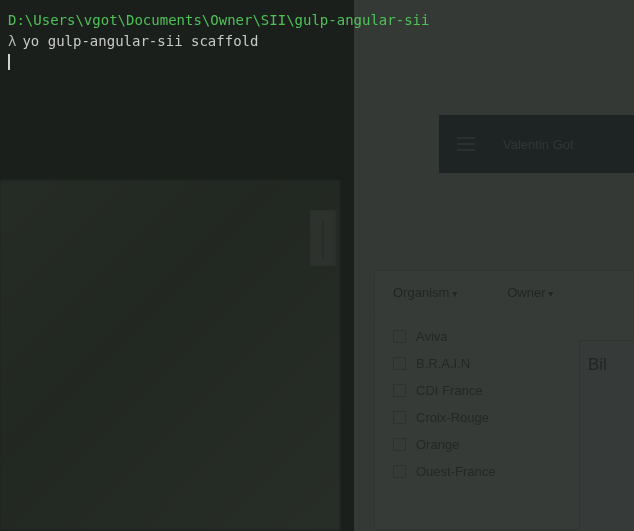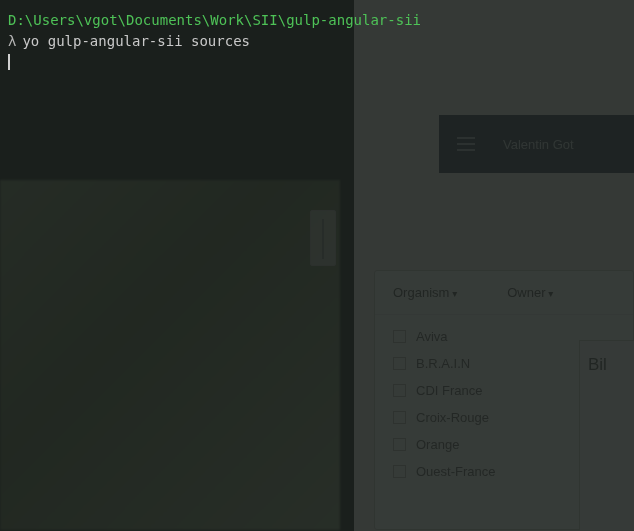--- a/index.html
+++ b/index.html
@@ -227,18 +227,18 @@
           <span>Ouest-France</span>
         </div>
     </div>
   </div>
   <div class="bg-side-panel">
     <div class="bg-side-text">Bil</div>
   </div>
 </div>
 
 <div class="terminal">
-  <div class="path-line">D:\Users\vgot\Documents\Work\SII\gulp-angular-sii</div>
+  <div class="path-line">D:\Users\vgot\Documents\Owner\SII\gulp-angular-sii</div>
   <div class="command-line">
-    <span class="prompt-sym">λ</span><span class="command-text">yo gulp-angular-sii sources</span>
+    <span class="prompt-sym">λ</span><span class="command-text">yo gulp-angular-sii scaffold</span>
   </div>
   <div><span class="cursor"></span></div>
 </div>
 
 </body></html>

